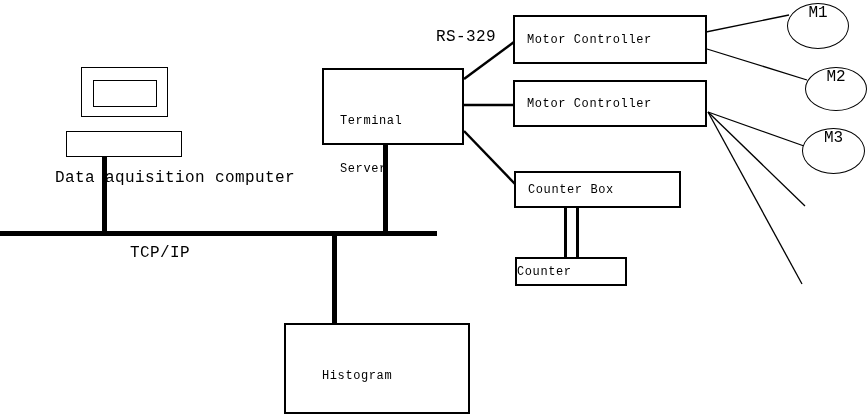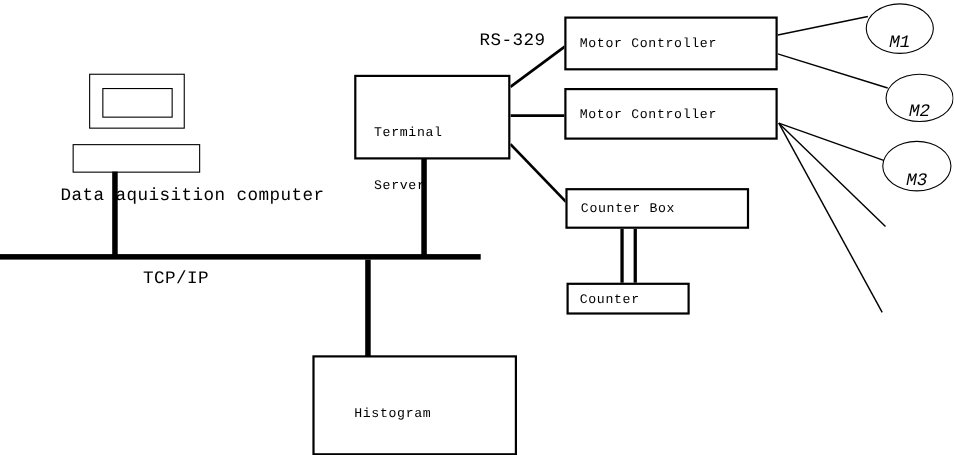--- a/index.html
+++ b/index.html
@@ -49,25 +49,24 @@
     background: #000000;
     z-index: 2;
   }
   .ellipse {
     position: absolute;
     box-sizing: border-box;
     border: 1.5px solid #000000;
     border-radius: 50%;
     background: #ffffff;
     display: flex;
-    align-items: flex-end;
+    align-items: flex-start;
     justify-content: center;
     font-size: 16px;
     z-index: 2;
-    font-style: italic;
   }
   .free-label {
     position: absolute;
     font-size: 16px;
     letter-spacing: 0.4px;
     white-space: pre;
     z-index: 2;
   }
   .ts-text, .hm-text {
     line-height: 20px;
@@ -115,21 +114,21 @@
   <div class="node centered" style="left:513px; top:15px; width:194px; height:49px; padding-left:12px;">
     <span>Motor Controller</span>
   </div>
   <div class="node centered" style="left:513px; top:80px; width:194px; height:47px; padding-left:12px;">
     <span>Motor Controller</span>
   </div>
 
   <div class="node centered" style="left:514px; top:171px; width:167px; height:37px; padding-left:12px;text-align:center;">
     <span>Counter Box</span>
   </div>
-  <div class="node centered" style="left:515px; top:257px; width:112px; height:29px; padding-left:10px;">
+  <div class="node centered" style="left:515px; top:257px; width:112px; height:29px; ">
     <span>Counter</span>
   </div>
 
   <div class="node" style="left:284px; top:323px; width:186px; height:91px; padding:13px 0 0 36px;">
     <div class="hm-text">Histogram</div>
     
   </div>
 
   <div class="ellipse" style="left:787px; top:3px; width:62px; height:46px;">
     <span>M1</span>

